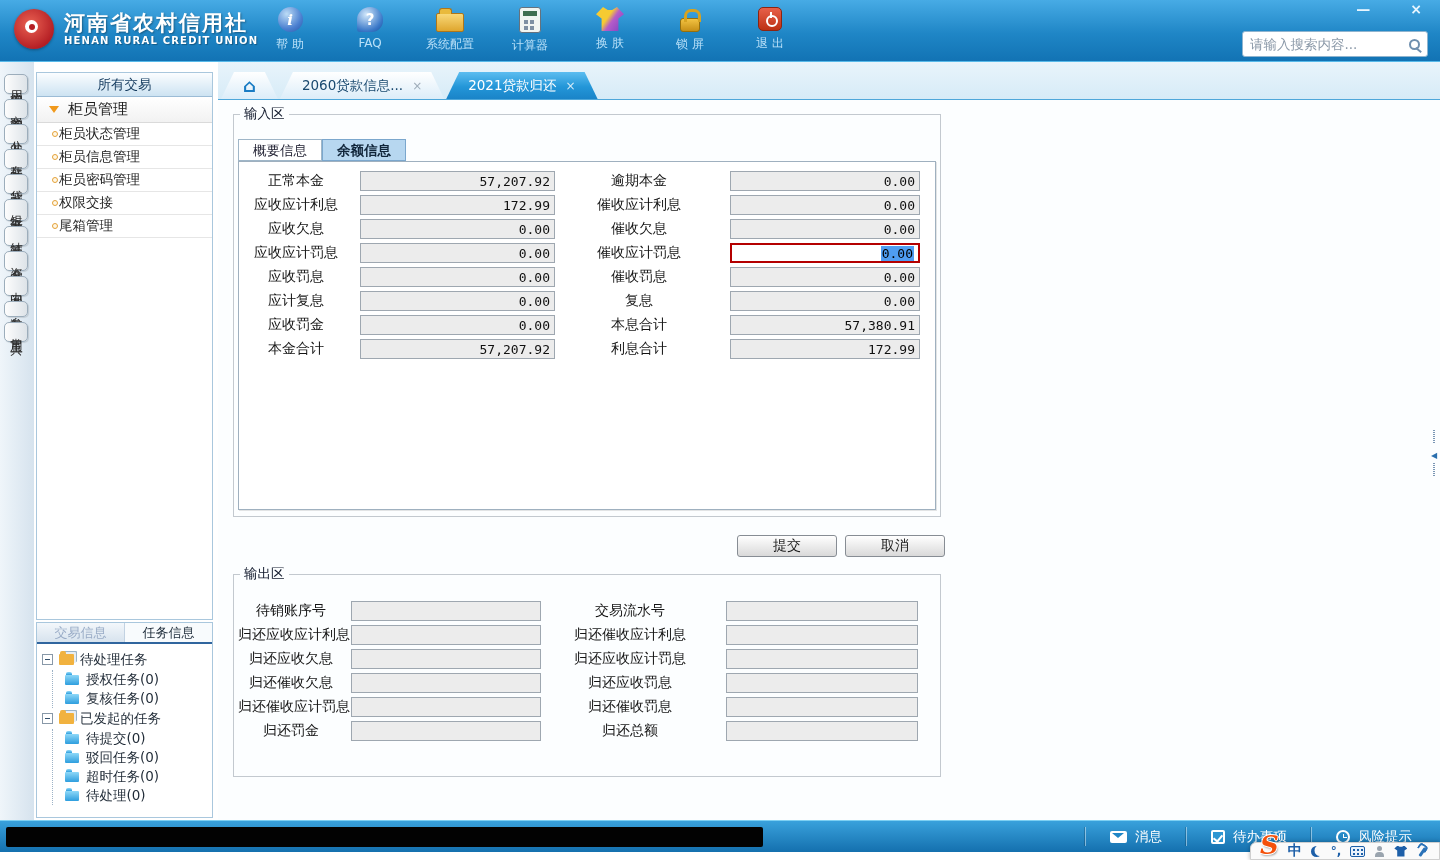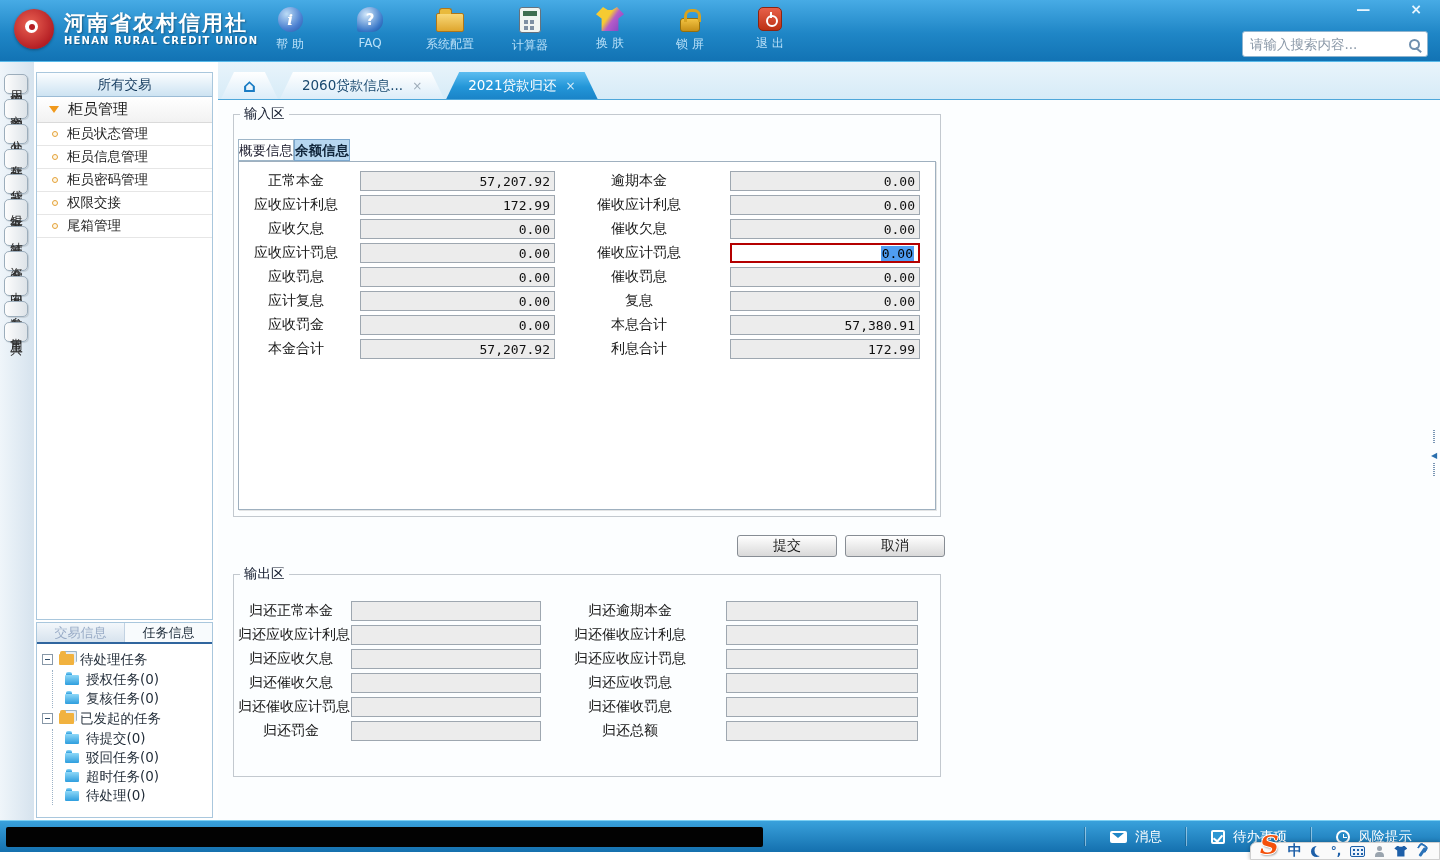--- a/index.html
+++ b/index.html
@@ -52,21 +52,21 @@
     border:1px solid #9cadbb;border-radius:5px;font-size:12.5px;color:#2c2c2c;padding:5px 0;letter-spacing:2px;
     display:flex;align-items:center;justify-content:center;cursor:pointer;box-shadow:1px 1px 1px rgba(0,0,0,.12)}
 
   
   #nav-panel{position:absolute;left:36px;top:72px;width:177px;height:548px;background:#fff;border:1px solid #a9c7dd}
   .nav-head{height:24px;line-height:23px;text-align:center;font-size:13.5px;color:#143a5e;
     background:linear-gradient(#fbfdff,#cde3f2);border-bottom:1px solid #9cbcd6}
   .nav-group{height:26px;display:flex;align-items:center;gap:9px;padding-left:12px;font-size:15px;color:#1d1d1d;
     border-bottom:1px solid #dadada;background:linear-gradient(#ffffff,#f2f2f2);cursor:pointer}
   .tri{width:0;height:0;border-left:5px solid transparent;border-right:5px solid transparent;border-top:7px solid #f0991c;flex:none}
-  .nav-item{height:23px;display:flex;align-items:center;gap:9px;padding-left:15px;border-bottom:1px solid #e6e6e6;
+  .nav-item{height:23px;display:flex;align-items:center;gap:1px;padding-left:15px;border-bottom:1px solid #e6e6e6;
     font-size:13.5px;color:#242424;cursor:pointer;background:#fff}
   .bullet{width:6px;height:6px;border-radius:50%;border:1.5px solid #e4a23a;background:#fff7e6;flex:none}
 
   
   #task-panel{position:absolute;left:36px;top:622px;width:177px;height:196px;background:#fff;border:1px solid #a9c7dd}
   .task-tabs{display:flex;height:21px;border-bottom:2px solid #30659e}
   .task-tab{flex:1;text-align:center;line-height:20px;font-size:13px;cursor:pointer}
   .task-tab.inactive{color:#98abc6;background:linear-gradient(#f3f7fb,#d7e3ee);border-right:1px solid #c2d2e2}
   .task-tab.active{color:#1e2c3a;background:#f8fbfd}
   #task-tree{padding:5px 3px 0 5px;color:#1f2a36}
@@ -91,21 +91,21 @@
   .dtab.active{background:linear-gradient(#5cbdf0 0%,#2396d8 55%,#1a84c8 100%);color:#fff}
   .home-glyph::before{content:"⌂";color:#1a7cc4;font-size:18px;font-weight:bold;line-height:1}
   .x{font-size:12px;opacity:.8;cursor:pointer}
   .x::before{content:"×"}
   .dtab.plain .x{color:#8a99a8}
   #content{position:absolute;top:35px;left:0;right:0;bottom:0}
   fieldset.fs{position:absolute;border:1px solid #c3c9cf;background:transparent}
   fieldset.fs legend{font-size:13.5px;color:#0f172a;padding:0 4px;margin-left:6px}
   #fs-in{left:15px;top:8px;width:708px;height:412px}
   .inner-tabs{position:absolute;top:16px;left:4px;display:flex}
-  .itab{height:22px;line-height:21px;padding:0 0;font-size:13.5px;border:1px solid #9fb6c8;background:#fff;color:#223;cursor:pointer}
+  .itab{height:22px;line-height:21px;padding:0 14px;font-size:13.5px;border:1px solid #9fb6c8;background:#fff;color:#223;cursor:pointer}
   .itab.active{background:#b7d7f0;border-color:#7ba7cd;font-weight:bold;color:#10253a}
   .tabbox{position:absolute;top:38px;left:4px;right:4px;bottom:6px;border:1px solid #9fb0bf;background:#fff;
     box-shadow:1px 1px 0 rgba(0,0,0,.10);padding-top:7px}
   .frow{display:flex;align-items:center;height:24px}
   .flabel{font-size:14px;color:#141414;text-align:center;padding-right:7px;flex:none;white-space:nowrap}
   .flabel.c1{width:121px}.flabel.c3{width:175px}
   .flabel.o1{width:113px}.flabel.o3{width:185px}
   .ffield{flex:none;height:20px;border:1px solid #9ea7b0;background:#ececec;display:flex;align-items:center;justify-content:flex-end;
     padding:0 4px;font-family:"DejaVu Sans Mono","Liberation Mono",monospace;font-size:13px;color:#101010}
   .ffield.c2{width:195px}.ffield.c4{width:190px}
@@ -378,23 +378,23 @@
           </div>
       </fieldset>
       <div id="btns">
         <button class="btn">提交</button>
         <button class="btn">取消</button>
       </div>
       <fieldset class="fs" id="fs-out">
         <legend>输出区</legend>
         <div id="grid-out">
             <div class="frow">
-              <span class="flabel o1">归还正常本金</span>
-              <span class="ffield o2"></span>
-              <span class="flabel o3">归还逾期本金</span>
+              <span class="flabel o1">待销账序号</span>
+              <span class="ffield o2"></span>
+              <span class="flabel o3">交易流水号</span>
               <span class="ffield o4"></span>
             </div>
             <div class="frow">
               <span class="flabel o1">归还应收应计利息</span>
               <span class="ffield o2"></span>
               <span class="flabel o3">归还催收应计利息</span>
               <span class="ffield o4"></span>
             </div>
             <div class="frow">
               <span class="flabel o1">归还应收欠息</span>

